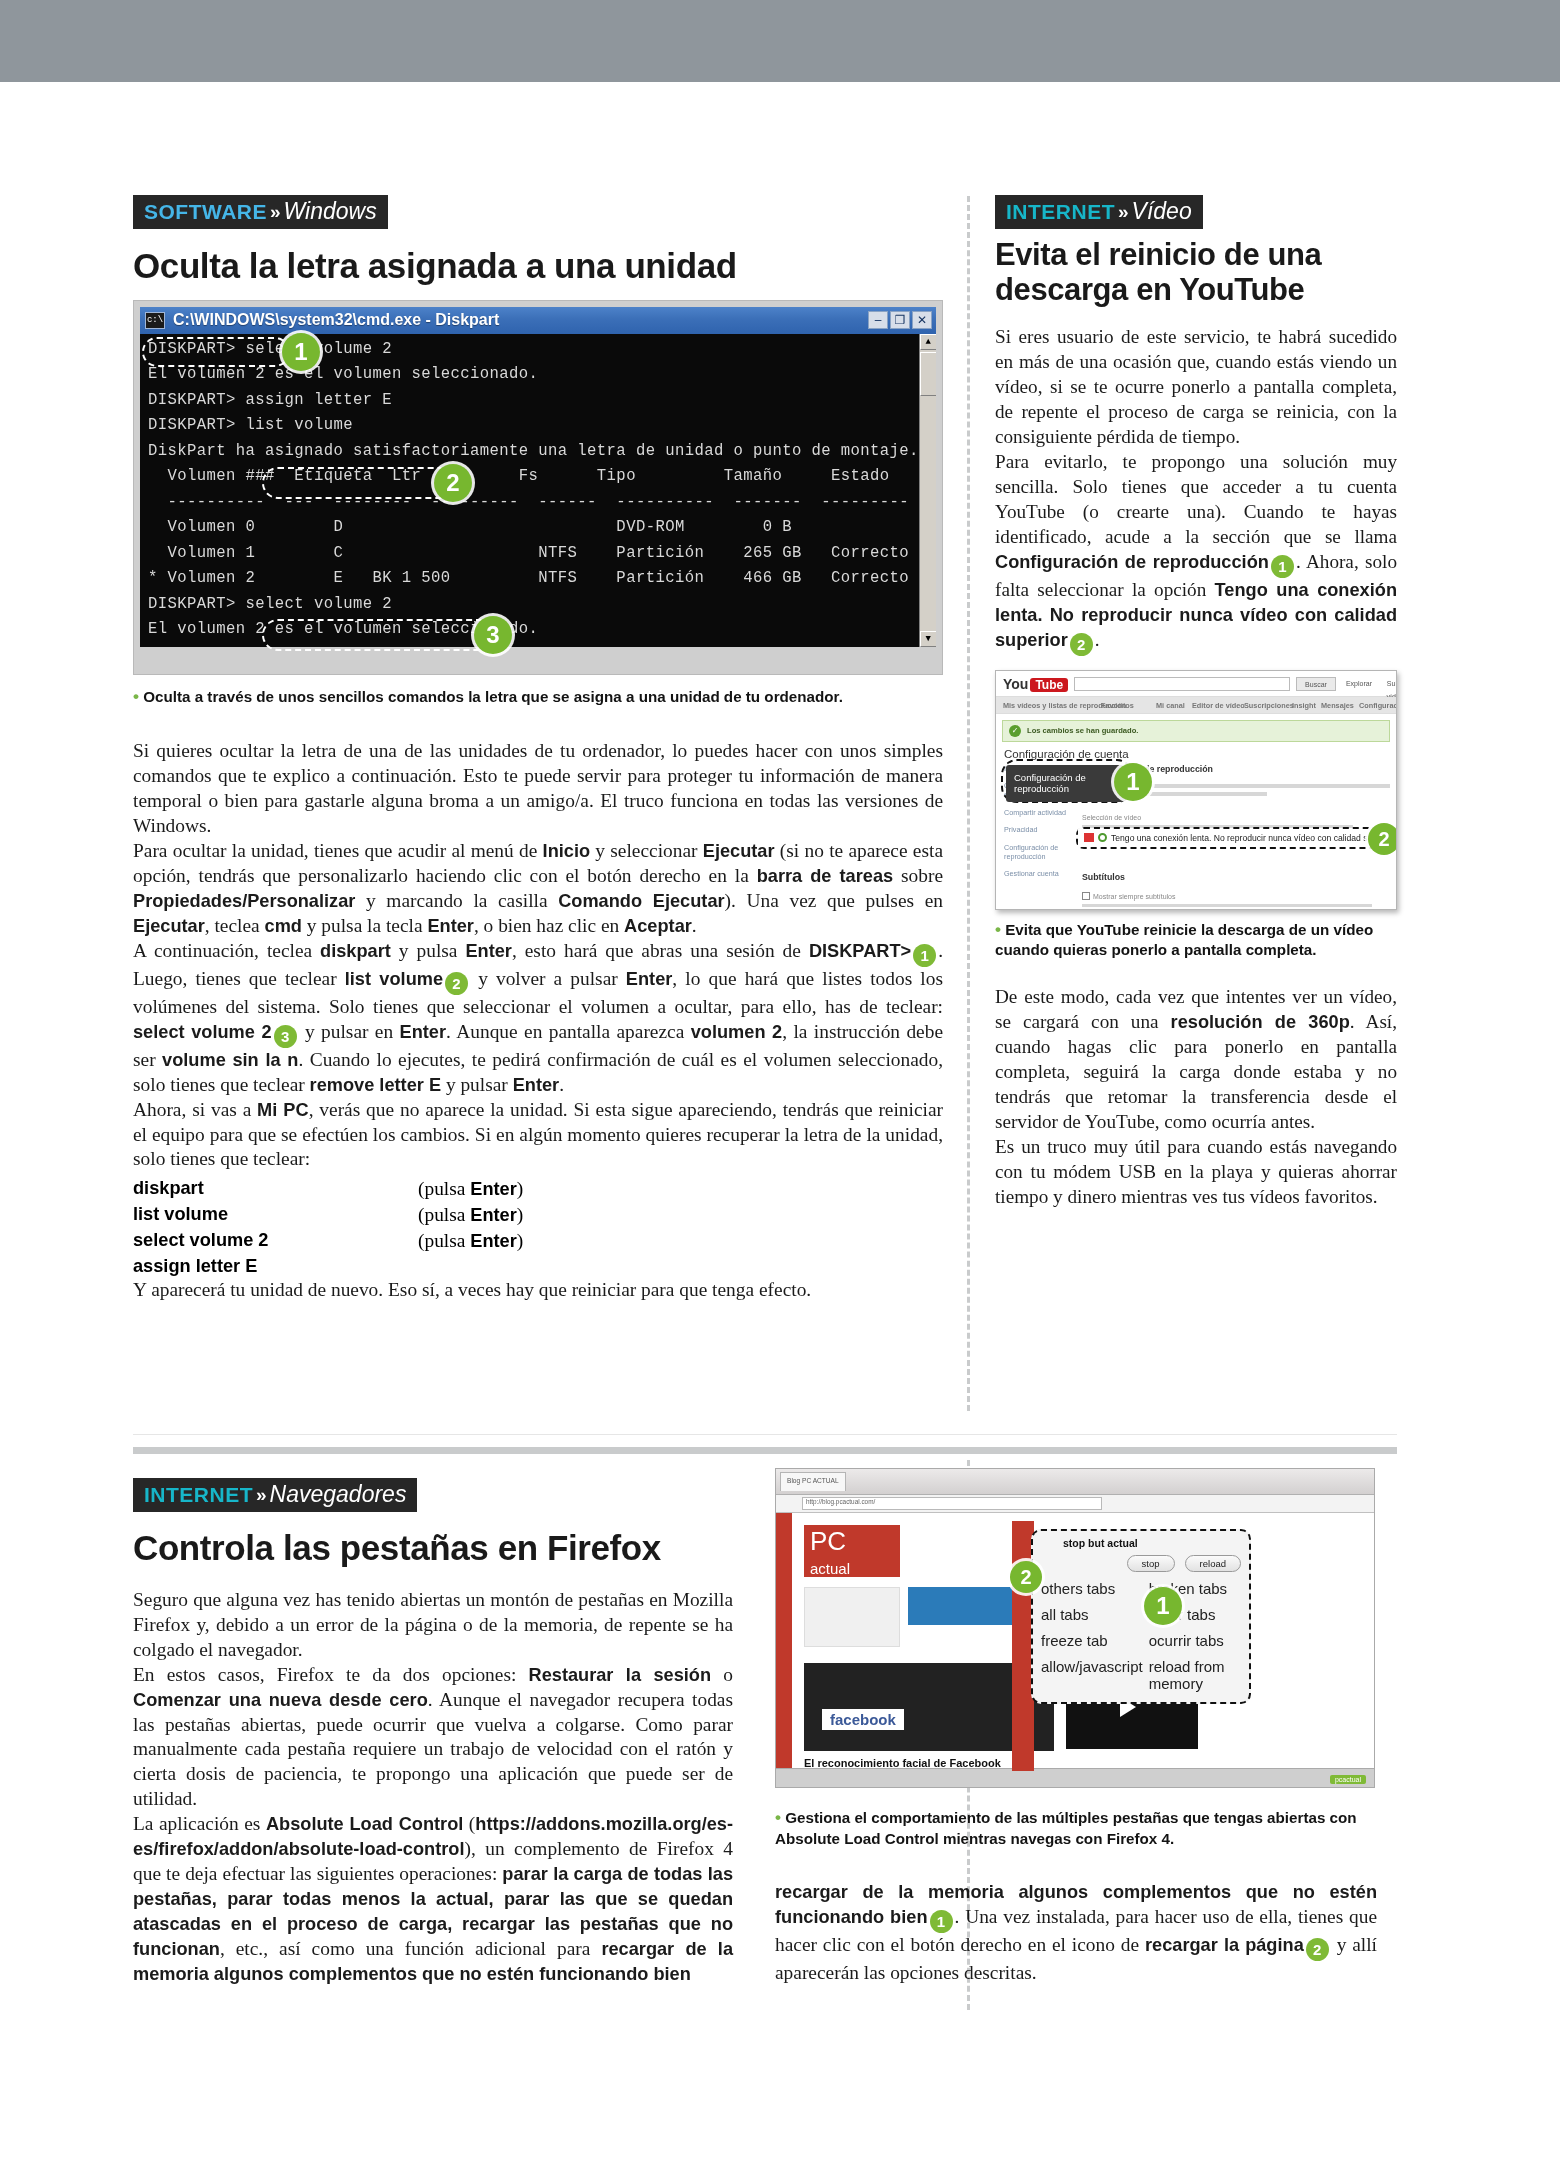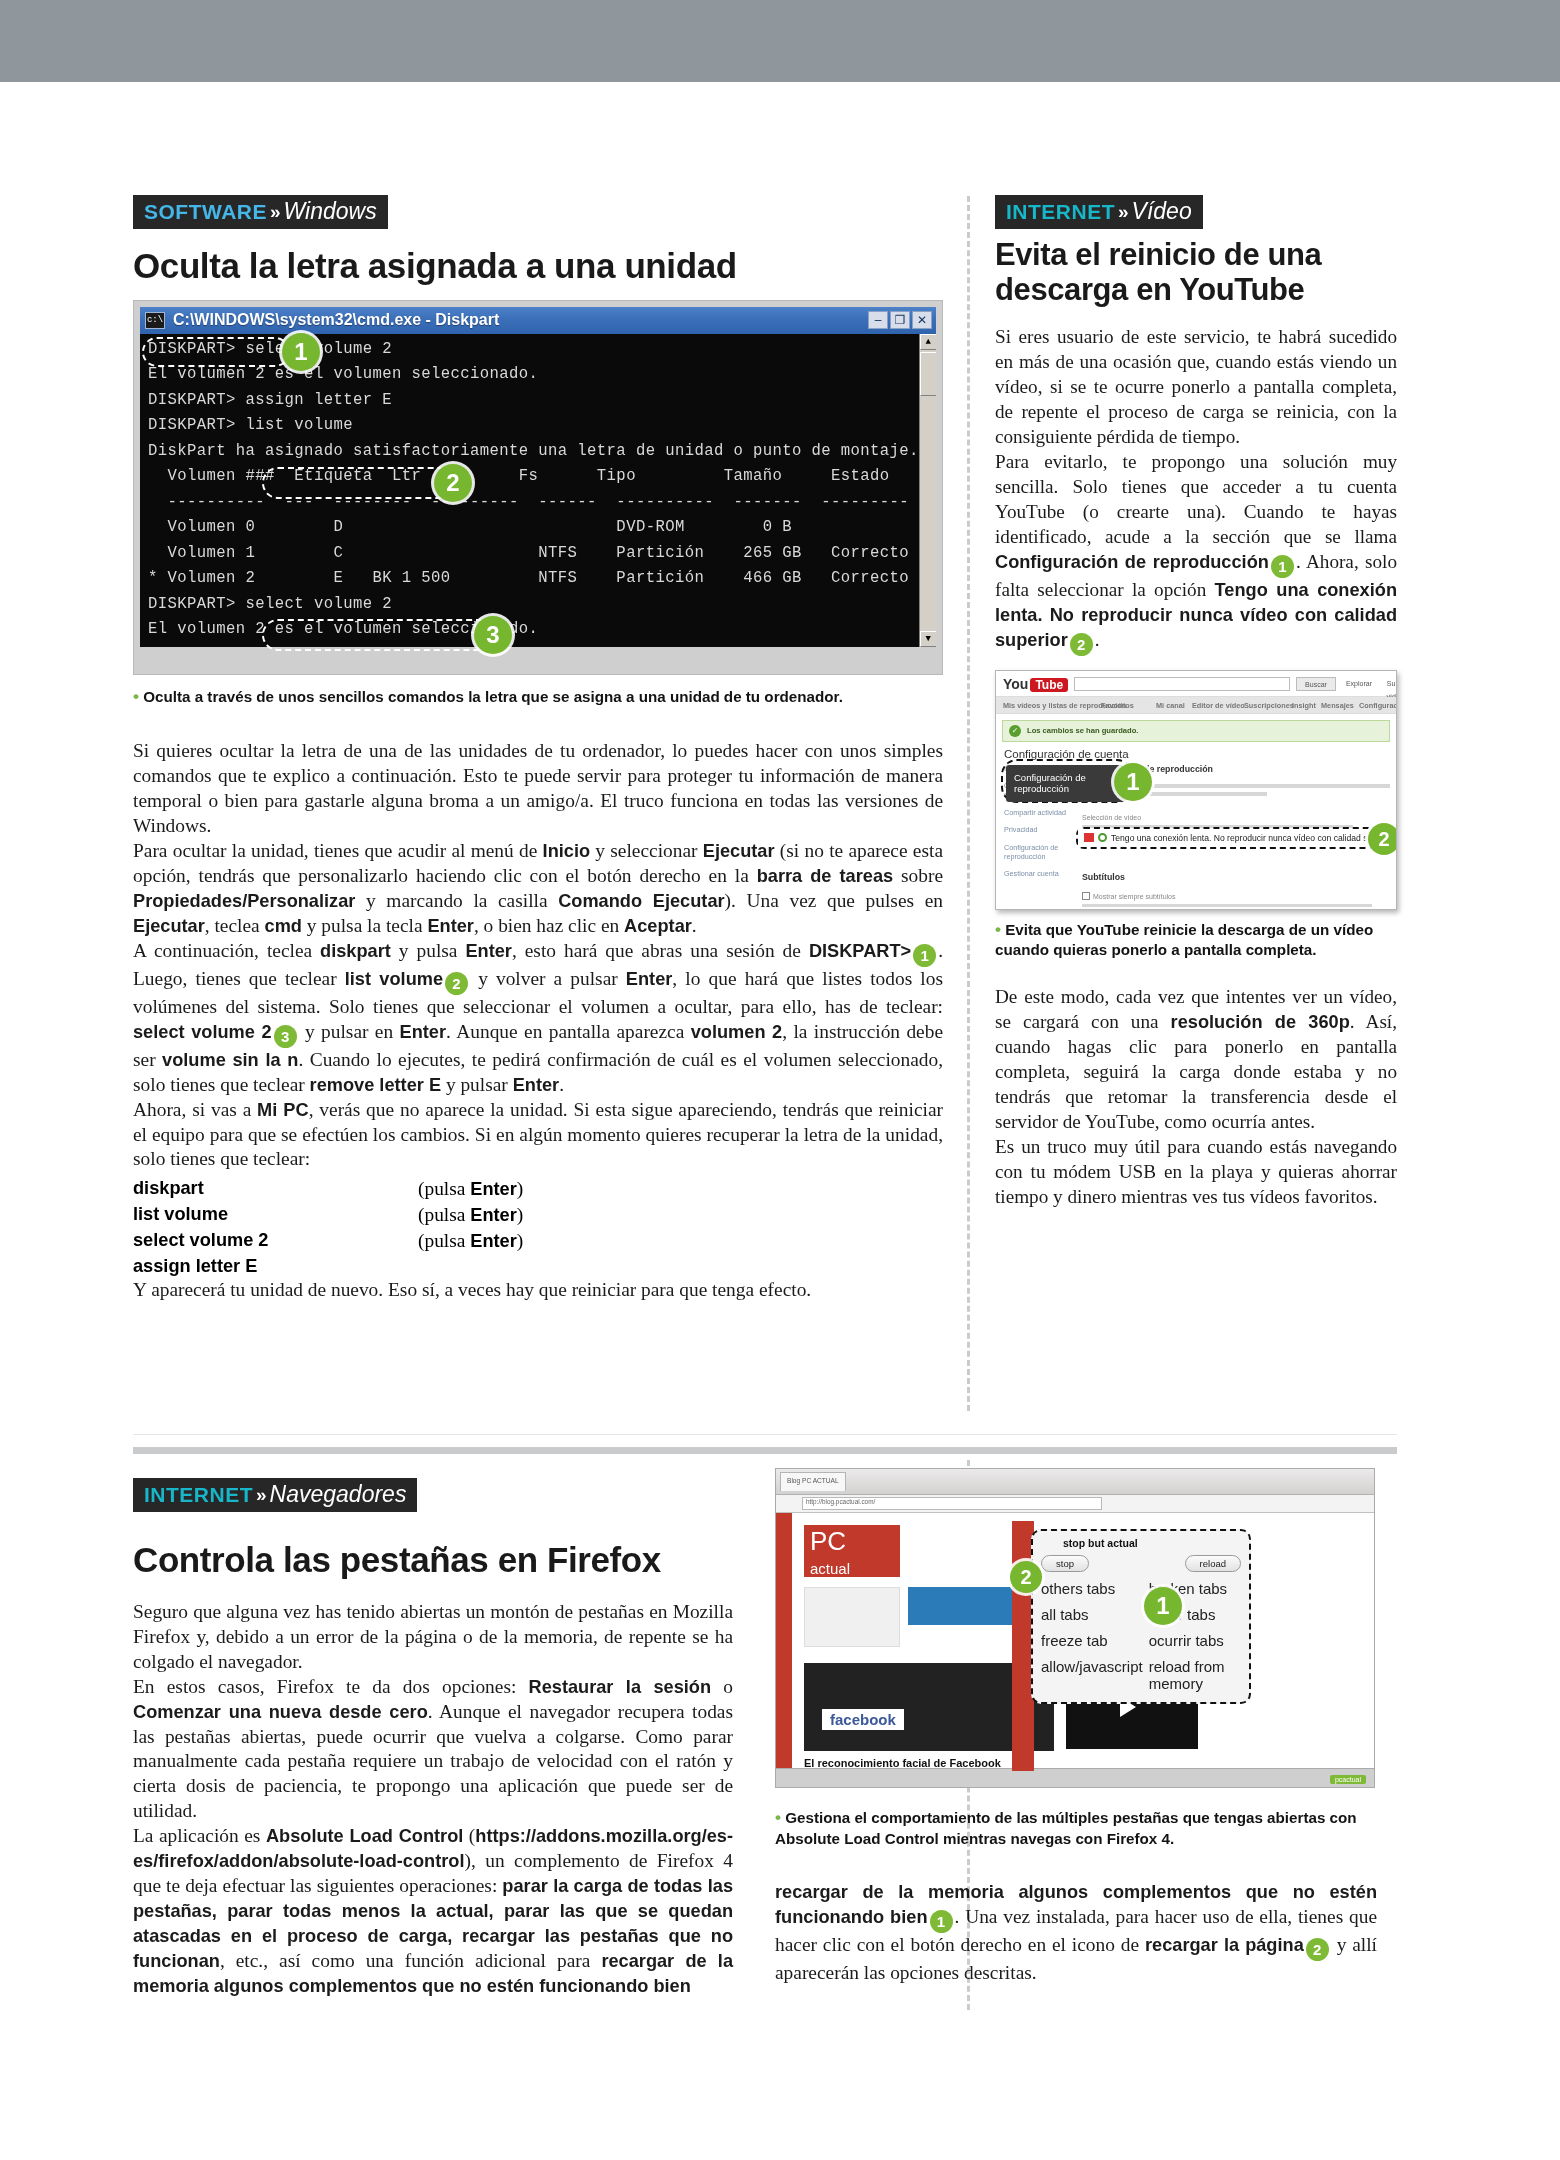--- a/index.html
+++ b/index.html
@@ -276,21 +276,21 @@
   .ff-greenbar { position:absolute; left:0; bottom:0; width:100%; height:20px; background:#cfcfcf; border-top:1px solid #aaa;}
   .ff-greenpill { position:absolute; right:8px; bottom:4px; background:#7fba36; color:#fff; font-size:7px; padding:1px 5px; border-radius:2px;}
 
   
   .alc-popup {
     position:absolute; left: 255px; top: 16px; width: 220px;
     background:#f4f4f4; border:2px dashed #111; border-radius: 10px;
     z-index: 25; padding: 6px 8px 10px 8px;
   }
   .alc-title { font-size:10.5px; color:#111; font-weight:bold; margin-bottom:6px; padding-left:22px;}
-  .alc-btnrow { display:flex; gap:10px; justify-content:space-between; margin-bottom:8px;}
+  .alc-btnrow { display:flex; gap:10px; justify-content:flex-end; margin-bottom:8px;}
   .alc-btn {
     background: linear-gradient(#fbfbfb,#e2e2e2); border:1px solid #9a9a9a; border-radius:12px;
     font-size:9.5px; color:#222; padding:2px 14px;
   }
   .alc-grid { display:grid; grid-template-columns: 1fr 1fr; row-gap:9px; column-gap:6px; }
   .alc-grid span { font-size:15px; color:#222; }
   .alc-grid span.r { text-align:left; }
   .alc-left-strip { position:absolute; left:236px; top:8px; width:22px; height:250px; background:#c0392b;}
 
   
@@ -505,21 +505,21 @@
 
   <div class="hr-thin-left"></div>
   <div class="hr-thick"></div>
 
   <div style="position:absolute; left:133px; top:1478px; width:600px;">
 
     <div class="sec-tag">
       <span class="cat teal">INTERNET</span><span class="chev">»</span><span class="sub">Navegadores</span>
     </div>
 
-    <h1 class="headline" style="margin-top:28px;">Controla las pestañas en Firefox</h1>
+    <h1 class="headline" style="margin-top:16px;">Controla las pestañas en Firefox</h1>
 
     <p class="body" style="margin-top:20px;">Seguro que alguna vez has tenido abiertas un montón de pestañas en Mozilla Firefox y, debido a un error de la página o de la memoria, de repente se ha colgado el navegador.</p>
 
     <p class="body bodytext">
       <span>En estos casos, Firefox te da dos opciones: </span><b>Restaurar la sesión</b><span> o </span><b>Comenzar una nueva desde cero</b><span>. Aunque el navegador recupera todas las pestañas abiertas, puede ocurrir que vuelva a colgarse. Como  parar manualmente cada pestaña requiere un trabajo de velocidad con el ratón y cierta dosis de paciencia, te propongo una aplicación que puede ser de utilidad.</span>
     </p>
 
     <p class="body bodytext">
       <span>La aplicación es </span><b>Absolute Load Control</b><span> (</span><b>https://addons.mozilla.org/es-es/firefox/addon/absolute-load-control</b><span>), un complemento de Firefox 4 que te deja efectuar las siguientes operaciones: </span><b>parar la carga de todas las pestañas, parar todas menos la actual, parar las que se quedan atascadas en el proceso de carga, recargar las pestañas que no funcionan</b><span>, etc., así como una función adicional para </span><b>recargar de la memoria algunos complementos que no estén funcionando bien</b>
     </p>

